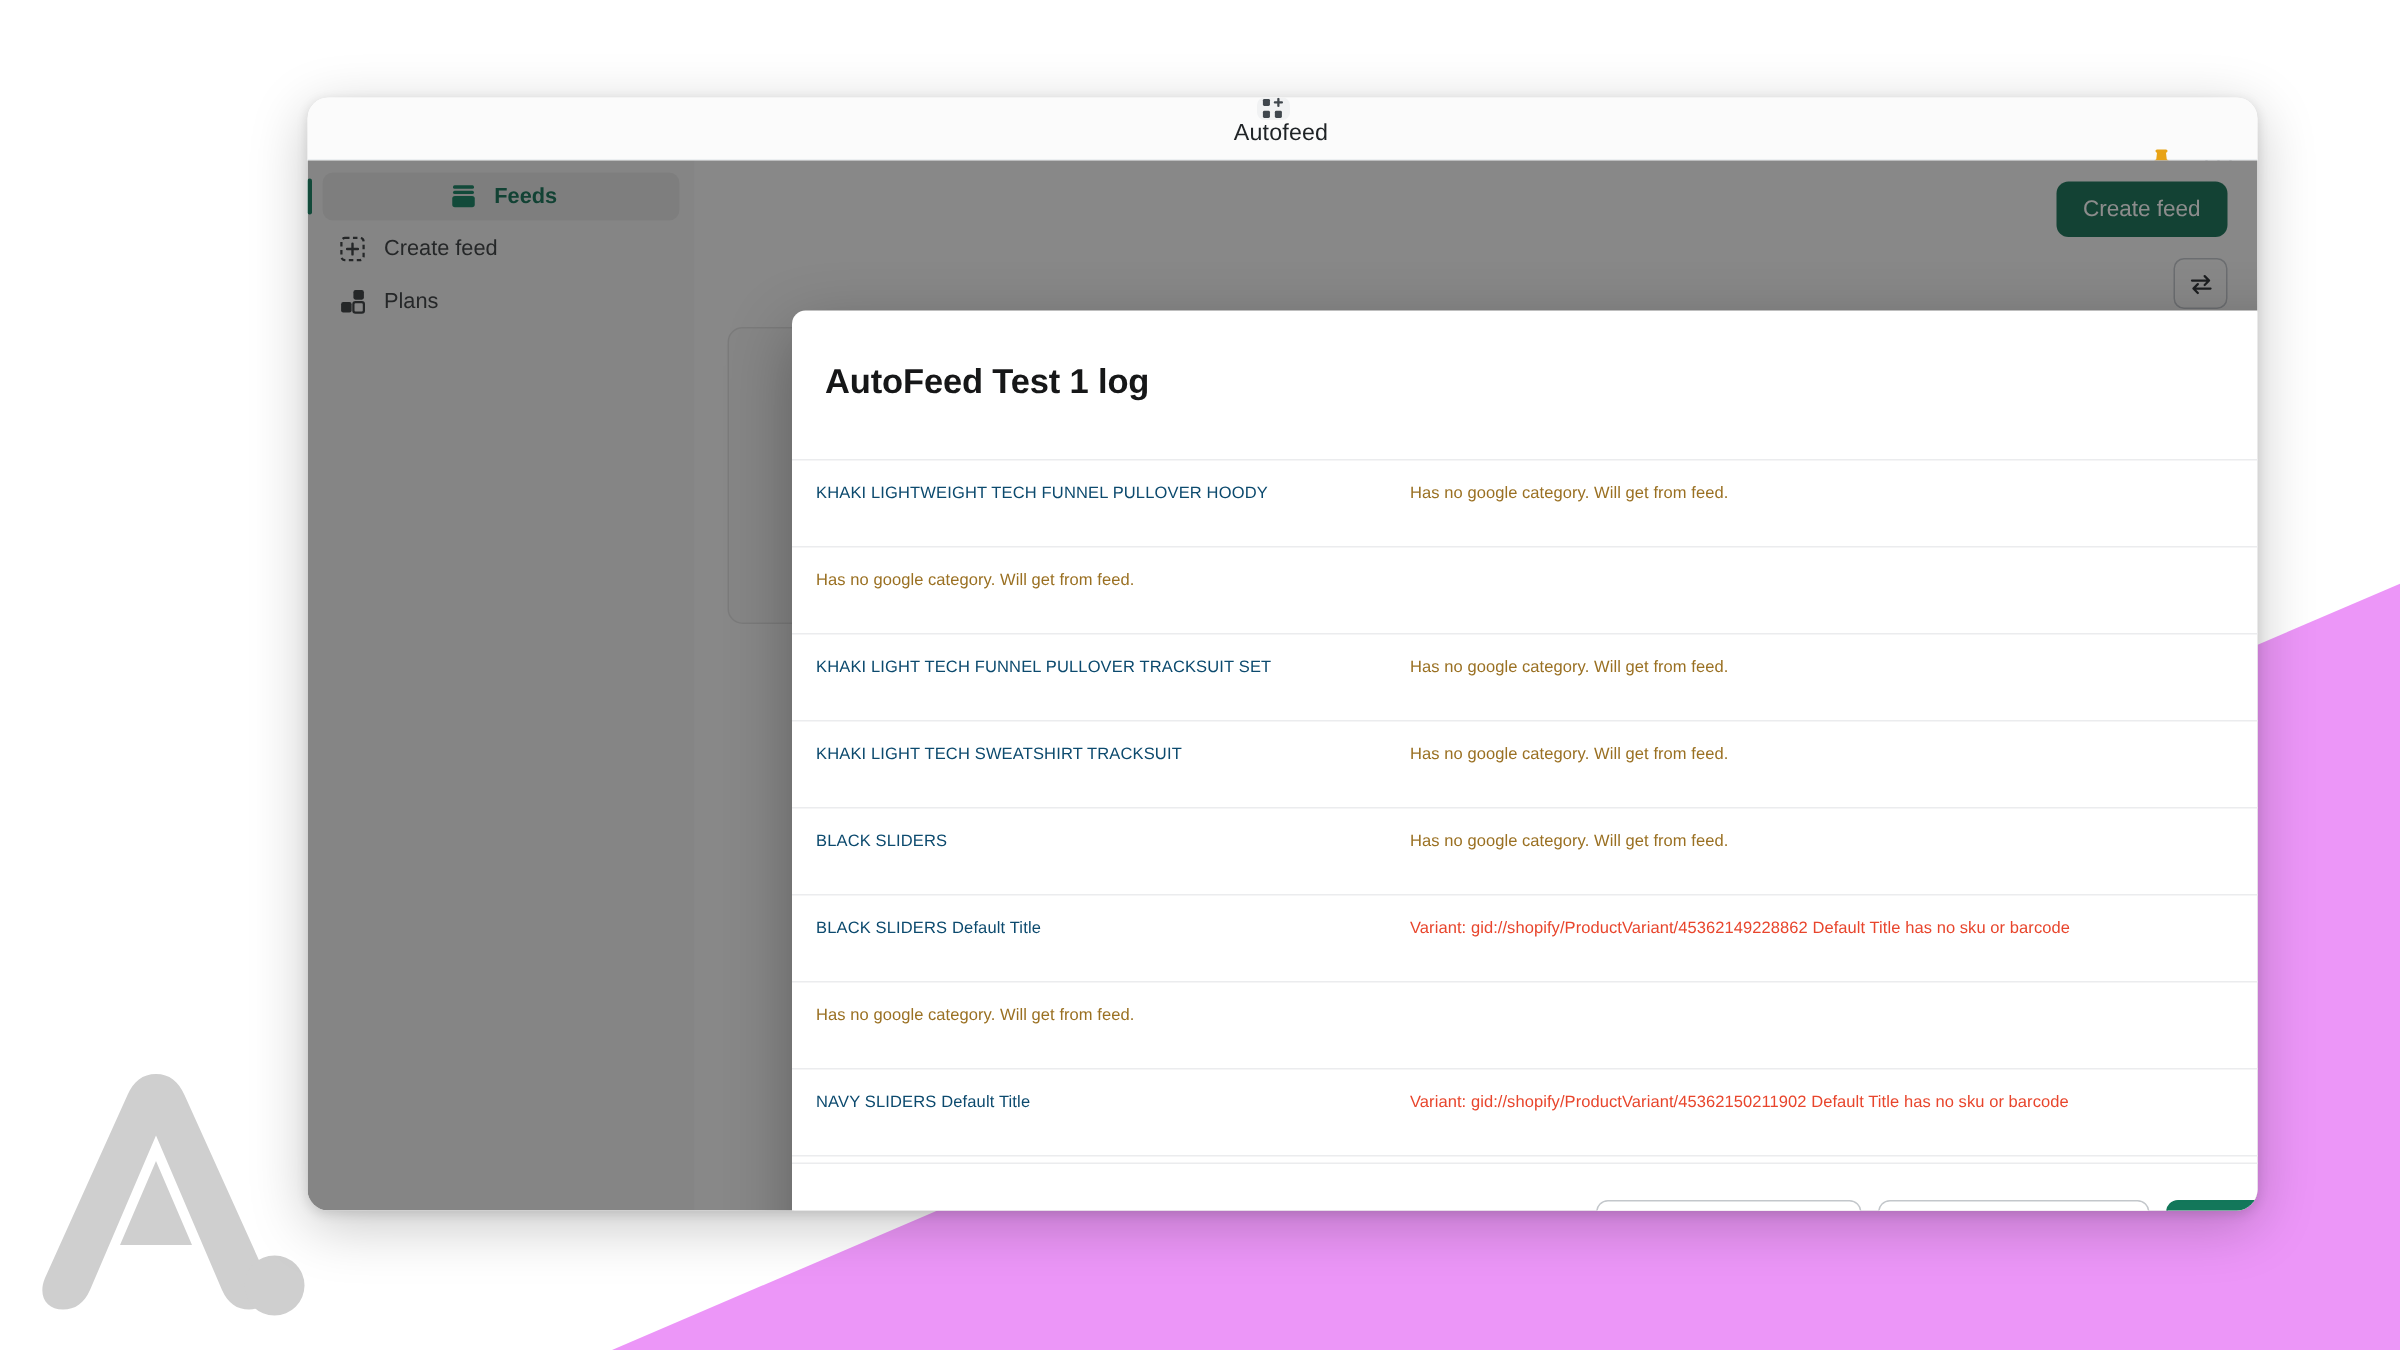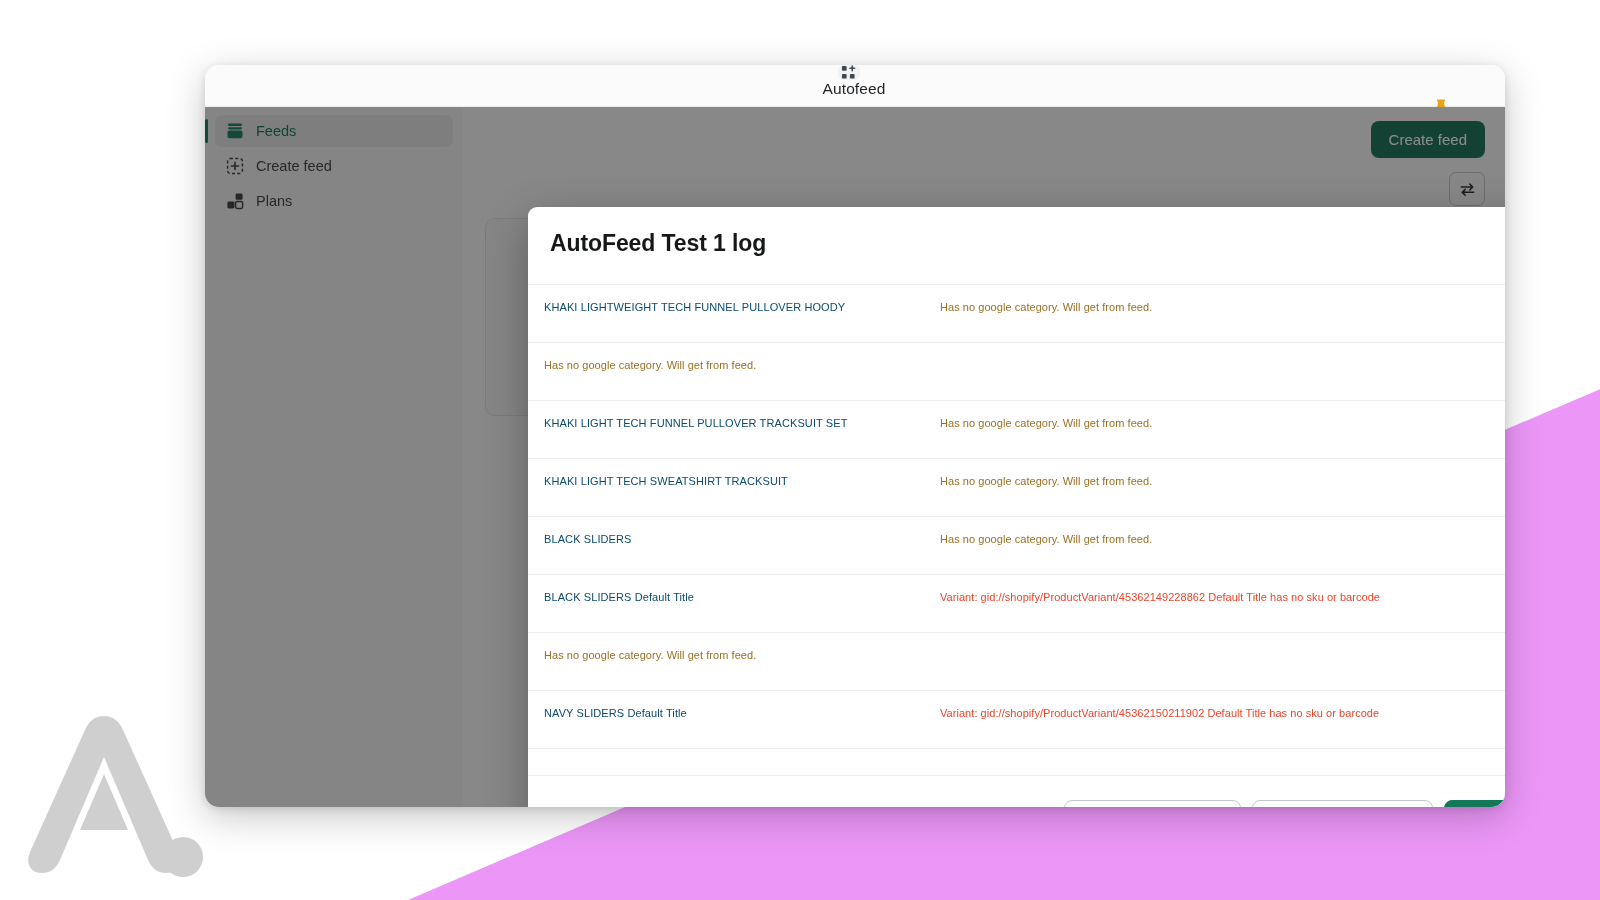--- a/index.html
+++ b/index.html
@@ -138,21 +138,22 @@
     height: 32px;
     padding: 0 8px 0 10px;
     border-radius: 7px;
     margin-bottom: 3px;
     font-size: 14.5px;
     color: #303437;
   }
   .nav-item.active {
     background: #e3e3e3;
     color: #0b6b4f;
-    font-weight: normal;
+    font-weight: bold;
+    justify-content: center;
   }
   .nav-item.active::before {
     content: "";
     position: absolute;
     left: -10px;
     top: 4px;
     bottom: 4px;
     width: 3px;
     border-radius: 2px;
     background: #0b7a5a;
@@ -252,21 +253,21 @@
     background: #ffffff;
     border-radius: 9px;
     box-shadow: 0 14px 44px rgba(0,0,0,0.30);
     display: flex;
     flex-direction: column;
     z-index: 20;
     overflow: hidden;
   }
 
   .modal-header {
-    height: 78px;
+    height: 100px;
     flex: 0 0 auto;
     display: flex;
     align-items: center;
     padding: 0 26px 4px 22px;
     box-sizing: border-box;
     border-bottom: 1px solid #ebecee;
     text-align: center;
   }
 
   .modal-title {

